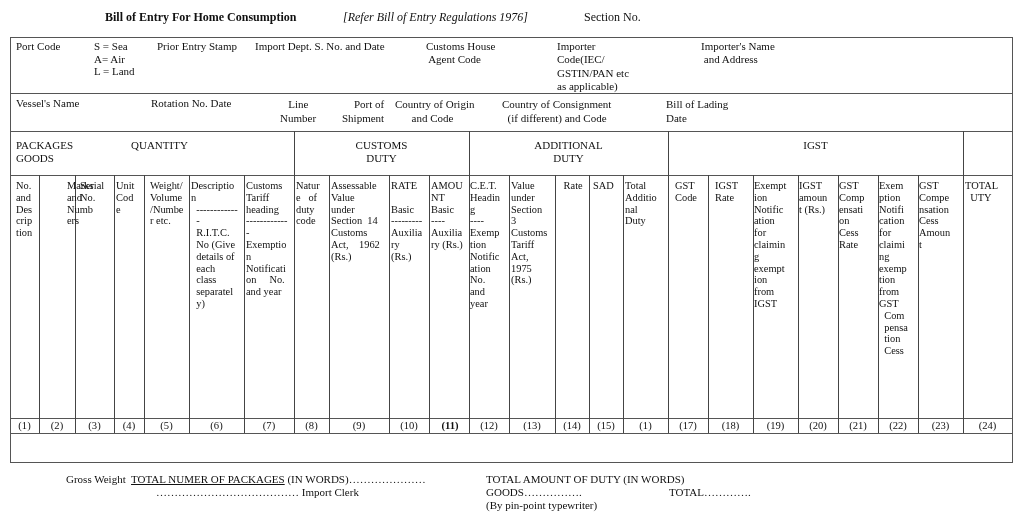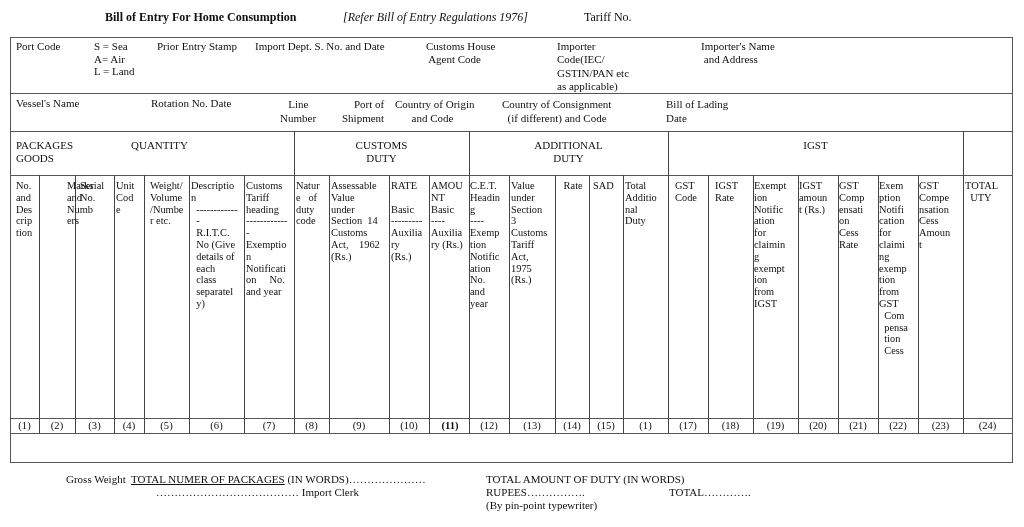--- a/index.html
+++ b/index.html
@@ -33,21 +33,21 @@
       font-size: 11px; line-height: 12.6px;
     }
     .footer { font-size: 11px; line-height: 12.6px; }
     .u { text-decoration: underline; }
   </style>
 </head>
 <body>
 
 <div class="abs title title-main">Bill of Entry For Home Consumption</div>
 <div class="abs title title-ref">[Refer Bill of Entry Regulations 1976]</div>
-<div class="abs title title-lic">Tariff No.</div>
+<div class="abs title title-lic">Section No.</div>
 
 <div class="box" style="left:10px; top:37px; width:1003px; height:426px;"></div>
 
 <div class="hline" style="left:10px; top:93px; width:1003px;"></div>
 <div class="hline" style="left:10px; top:131px; width:1003px;"></div>
 <div class="hline" style="left:10px; top:175px; width:1003px;"></div>
 <div class="hline" style="left:10px; top:418px; width:1003px;"></div>
 <div class="hline" style="left:10px; top:433px; width:1003px;"></div>
 
 <div class="vline" style="left:294px; top:131px; height:44px;"></div>
@@ -278,15 +278,15 @@
 <div class="num-cell" style="left:918px; width:45px;">(23)</div>
 <div class="num-cell" style="left:963px; width:49px;">(24)</div>
 
 <div class="abs footer" style="left:66px; top:473px;">
   <span>Gross Weight</span>&nbsp;
   <span class="u">TOTAL NUMER OF PACKAGES</span><span> (IN WORDS)…………………</span>
 </div>
 <div class="abs footer" style="left:156px; top:486px;">………………………………… Import Clerk</div>
 
 <div class="abs footer" style="left:486px; top:473px;">TOTAL AMOUNT OF DUTY (IN WORDS)</div>
-<div class="abs footer" style="left:486px; top:486px;">RUPEES…………….</div>
+<div class="abs footer" style="left:486px; top:486px;">GOODS…………….</div>
 <div class="abs footer" style="left:669px; top:486px;">TOTAL………….</div>
 <div class="abs footer" style="left:486px; top:499px;">(By pin-point typewriter)</div>
 
 </body></html>

